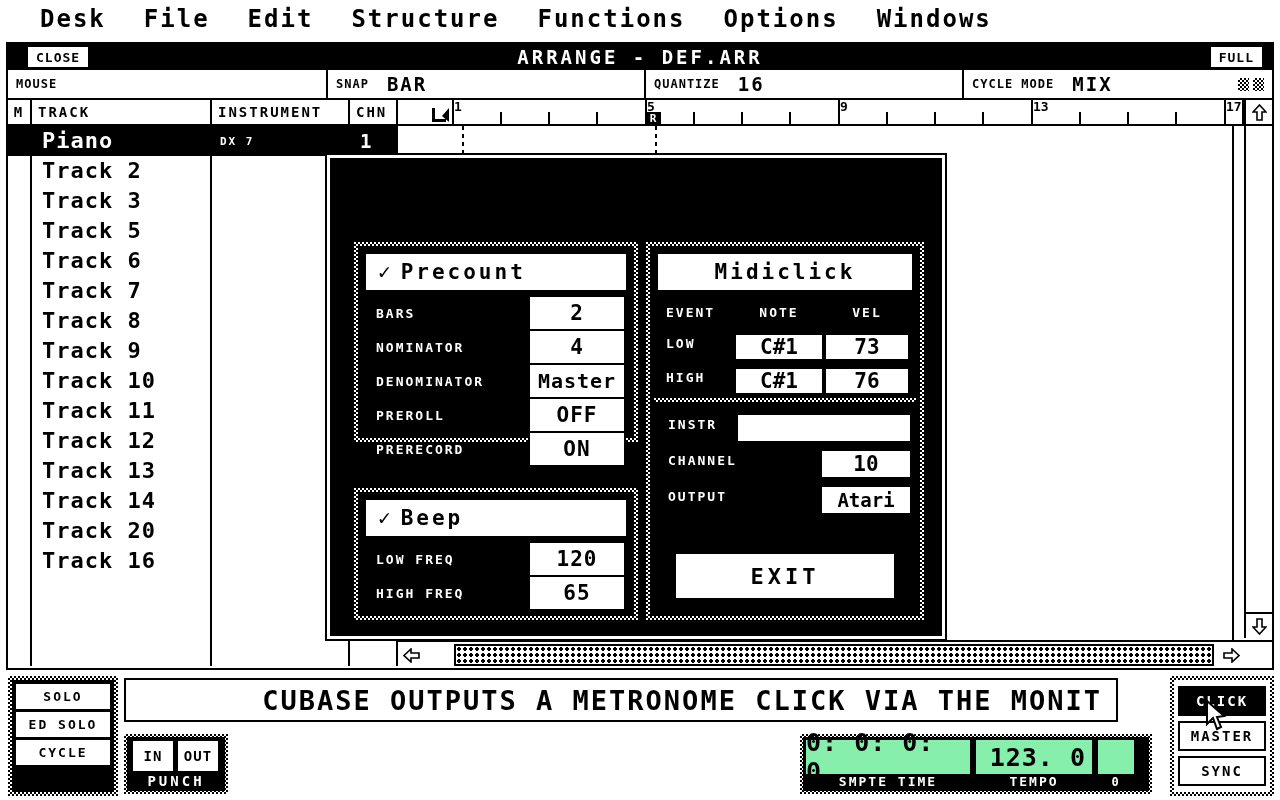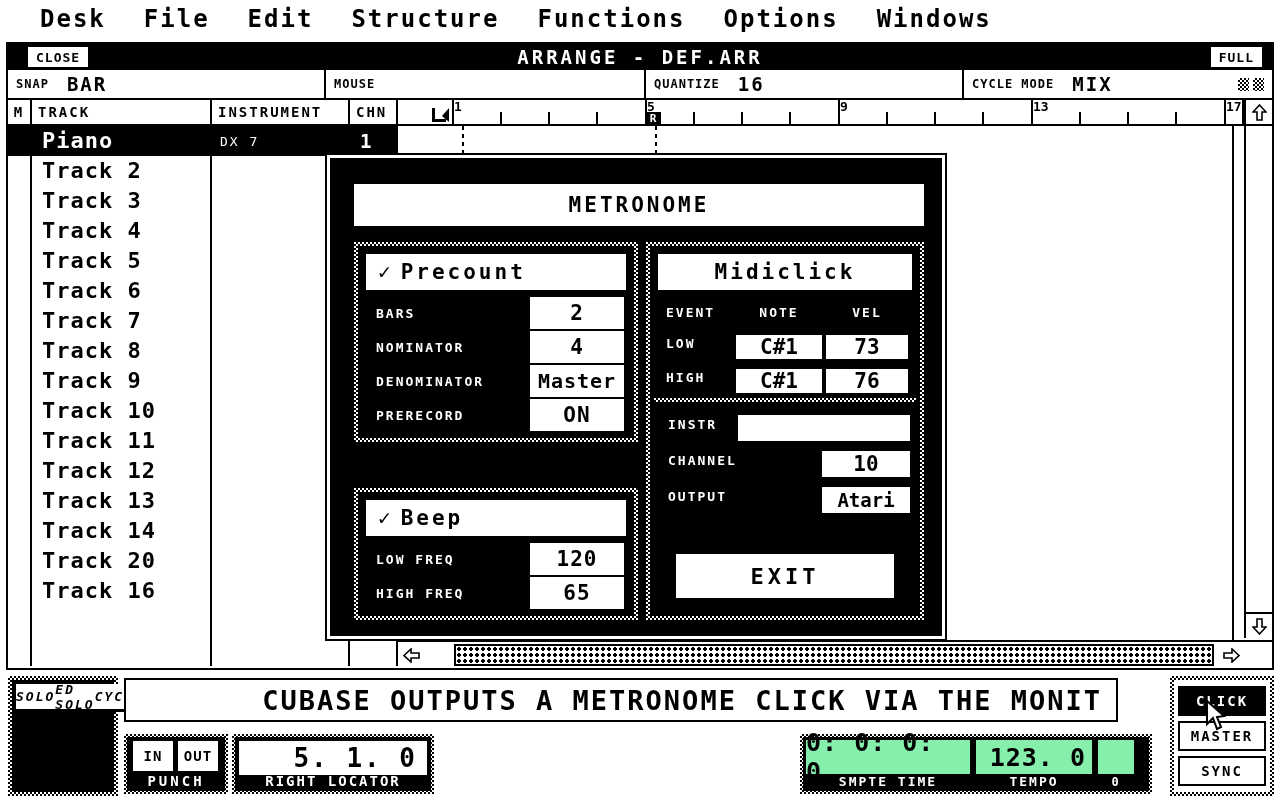--- a/index.html
+++ b/index.html
@@ -101,21 +101,21 @@
   .col-in  { width:138px; border-right:2px solid #000; }
   .col-chn { width:48px; border-right:2px solid #000; }
   .trow { height:30px; display:flex; align-items:center; }
   .trow .nm {
     font-size:22px; font-weight:bold; letter-spacing:1px; color:#000;
     padding-left:10px; line-height:1; white-space:nowrap;
   }
   .trow.sel { background:#000; }
   .trow.sel .nm { color:#fff; }
   .inst-txt {
-    font-size:13px; letter-spacing:2px; font-weight:normal; padding-left:8px; line-height:1;
+    font-size:11px; letter-spacing:2px; font-weight:bold; padding-left:8px; line-height:1;
   }
   .chn-txt {
     font-size:19px; font-weight:bold; padding-left:10px; line-height:1;
   }
 
   
   #partarea { position:relative; flex:1; background:#fff; border-right:2px solid #000; }
   .loc-line { position:absolute; top:0; width:2px; height:100%;
     background: repeating-linear-gradient(to bottom,#000 0 4px, transparent 4px 8px); }
 
@@ -204,21 +204,21 @@
     position:absolute; left:26px; right:26px; bottom:18px; height:44px;
     background:#fff; display:flex; align-items:center; justify-content:center;
   }
   .exit-btn span { font-size:22px; font-weight:bold; letter-spacing:4px; color:#000; }
 
   
   #transport { position:absolute; left:0; top:672px; width:1280px; height:128px; background:#fff; }
 
   #left-btns { position:absolute; left:8px; top:4px; width:110px; height:120px; padding:4px; }
   #left-btns .inner { background:#000; width:100%; height:100%; padding:4px;
-    display:flex; flex-direction:row; justify-content:flex-start;font-style:italic; }
+    display:flex; flex-direction:column; justify-content:flex-start; }
   .lbtn { background:#fff; color:#000; height:28px; display:flex; align-items:center;
     justify-content:center; font-size:13px; font-weight:bold; letter-spacing:2px;
     border-bottom:3px solid #000; }
 
   #msgbar {
     position:absolute; left:124px; top:6px; right:162px; height:44px;
     background:#fff; border:2px solid #000;
     display:flex; align-items:center; justify-content:flex-end; padding-right:14px;
     overflow:hidden;
   }
@@ -278,27 +278,27 @@
 
   <div id="arrange">
 
     <div id="titlebar">
       <div class="tb-btn" id="close-btn">CLOSE</div>
       <div class="title">ARRANGE - DEF.ARR</div>
       <div class="tb-btn" id="full-btn">FULL</div>
     </div>
 
     <div id="infostrip">
+      <div class="info-cell" style="width:320px">
+        <span class="info-lbl">MOUSE</span>
+        <span class="info-val"></span>
+      </div>
       <div class="info-cell" style="width:318px">
         <span class="info-lbl">SNAP</span>
         <span class="info-val">BAR</span>
-      </div>
-      <div class="info-cell" style="width:320px">
-        <span class="info-lbl">MOUSE</span>
-        <span class="info-val"></span>
       </div>
       <div class="info-cell" style="width:318px">
         <span class="info-lbl">QUANTIZE</span>
         <span class="info-val">16</span>
       </div>
       <div class="info-cell" style="flex:1;border-right:none;">
         <span class="info-lbl">CYCLE MODE</span>
         <span class="info-val">MIX</span>
         <span style="flex:1"></span>
         <span class="hatch-ico dither"></span>
@@ -371,23 +371,20 @@
             <div class="trow sel">
               <span class="nm">Piano</span>
             </div>
             <div class="trow">
               <span class="nm">Track 2</span>
             </div>
             <div class="trow">
               <span class="nm">Track 3</span>
             </div>
             <div class="trow">
-              <span class="nm">Track 4</span>
-            </div>
-            <div class="trow">
               <span class="nm">Track 5</span>
             </div>
             <div class="trow">
               <span class="nm">Track 6</span>
             </div>
             <div class="trow">
               <span class="nm">Track 7</span>
             </div>
             <div class="trow">
               <span class="nm">Track 8</span>
@@ -551,23 +548,20 @@
         <svg width="17" height="15" viewBox="0 0 17 15">
             <path d="M16 7.5 L9 1 L9 5 L1 5 L1 10 L9 10 L9 14 Z" fill="#fff" stroke="#000" stroke-width="1.6"></path>
           </svg>
       </div>
       <div style="width:28px"></div>
     </div>
   </div>
 
   <div id="dlg">
 
-    <div id="dlg-title">
-      <span>METRONOME</span>
-    </div>
 
     <div class="group dither" style="left:24px; top:84px; width:284px; height:200px;">
       <div class="group-inner">
         <div class="hdr-box">
           <span class="chk">✓</span>
           <span class="ttl">Precount</span>
         </div>
         <div class="field-grid" style="top:50px">
           <div class="frow">
             <span class="flbl">BARS</span>
@@ -575,20 +569,24 @@
           </div>
           <div class="frow">
             <span class="flbl">NOMINATOR</span>
             <span class="fval">4</span>
           </div>
           <div class="frow">
             <span class="flbl">DENOMINATOR</span>
             <span class="fval wide">Master</span>
           </div>
           <div class="frow">
+            <span class="flbl">PREROLL</span>
+            <span class="fval">OFF</span>
+          </div>
+          <div class="frow">
             <span class="flbl">PRERECORD</span>
             <span class="fval">ON</span>
           </div>
         </div>
       </div>
     </div>
 
     <div class="group dither" style="left:24px; top:330px; width:284px; height:132px;">
       <div class="group-inner">
         <div class="hdr-box">
@@ -673,26 +671,20 @@
     <div id="punchgrp" class="dither">
       <div class="inner">
         <div class="io-row">
           <div class="io-btn">IN</div>
           <div class="io-btn">OUT</div>
         </div>
         <div class="grp-lbl">PUNCH</div>
       </div>
     </div>
 
-    <div id="locgrp" class="dither">
-      <div class="inner">
-        <div class="num-disp">5. 1.    0</div>
-        <div class="grp-lbl" style="letter-spacing:2px">RIGHT LOCATOR</div>
-      </div>
-    </div>
 
     <div id="timegrp" class="dither">
       <div class="inner">
         <div class="tg-col tg-smpte">
           <div class="tg-disp">0: 0: 0: 0</div>
           <div class="tg-lbl">SMPTE TIME</div>
         </div>
         <div class="tg-col tg-tempo">
           <div class="tg-disp">123.   0</div>
           <div class="tg-lbl">TEMPO</div>

